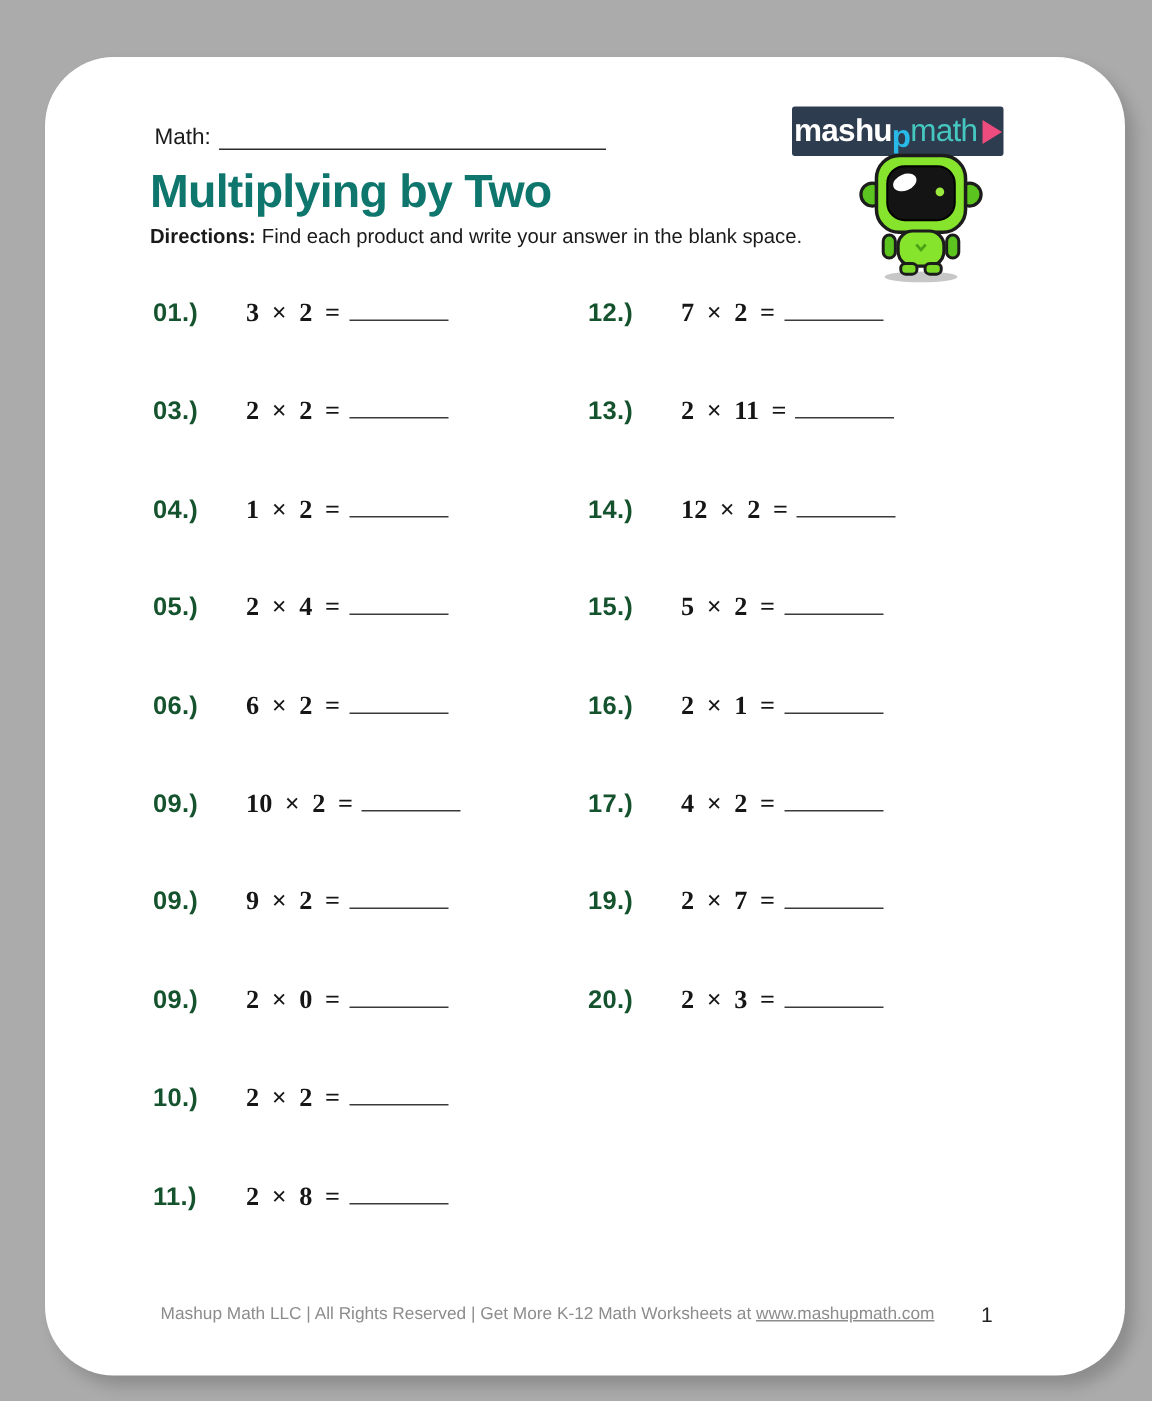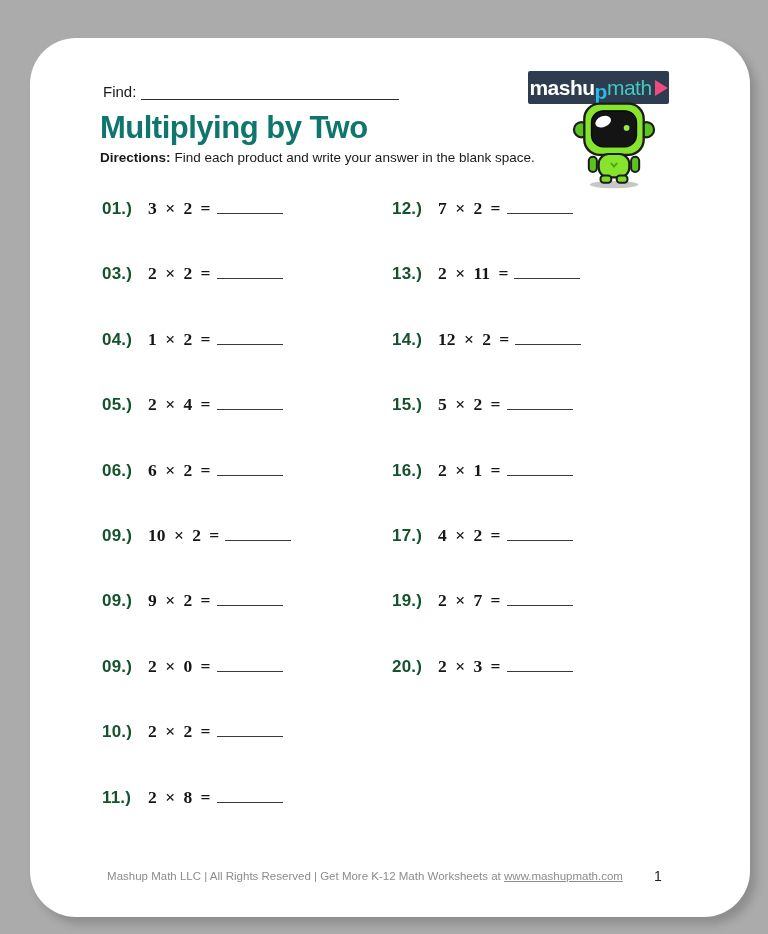--- a/index.html
+++ b/index.html
@@ -73,21 +73,21 @@
     padding-top: 20px;
   }
   .pnum {
     width: 46px;
     font-weight: bold; font-size: 17px; color: #14532d;
     letter-spacing: 0.2px;
   }
   .pexpr {
     font-family: "Liberation Serif", serif;
     font-weight: bold; font-size: 17.5px; color: #161616;
-    margin-left: 0;
+    margin-left: 16px;
     word-spacing: 4px;
     white-space: nowrap;
   }
   .pblank {
     display: inline-block;
     width: 66px; height: 15px;
     border-bottom: 1.7px solid #3a3a3a;
     margin-left: 6px;
   }
   
@@ -101,21 +101,21 @@
     position: absolute; left: 624px; top: 830px;
     font-size: 14px; color: #222;
   }
 </style>
 </head>
 <body>
 
 <div class="card">
 
   <div class="name-row">
-    <span>Find:</span>
+    <span>Math:</span>
     <span class="name-line"></span>
   </div>
 
   <div class="logo" style="background:#2d3c4e;">
     <span class="t1" style="color:#ffffff;">mashu</span>
       <span class="t2" style="color:#29b9e8;">p</span>
       <span class="t3" style="color:#45c8c0;">math</span>
       <span class="play"></span>
   </div>
 

